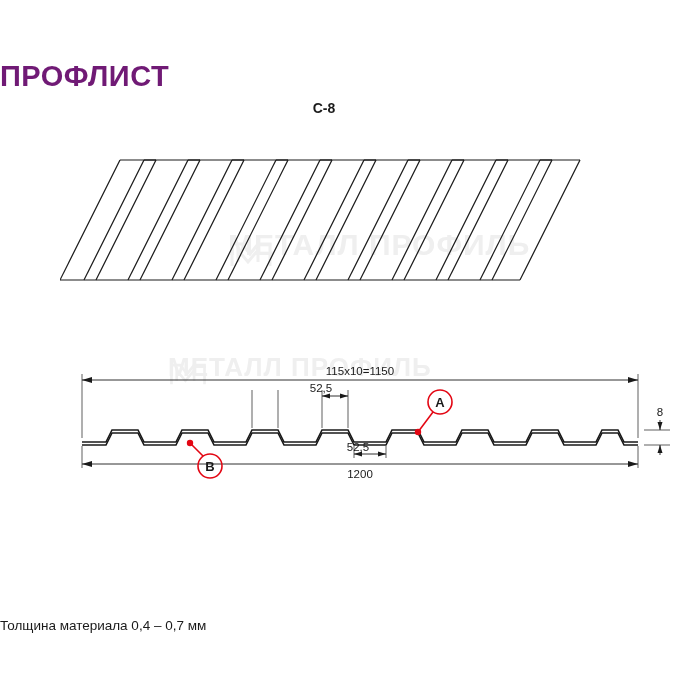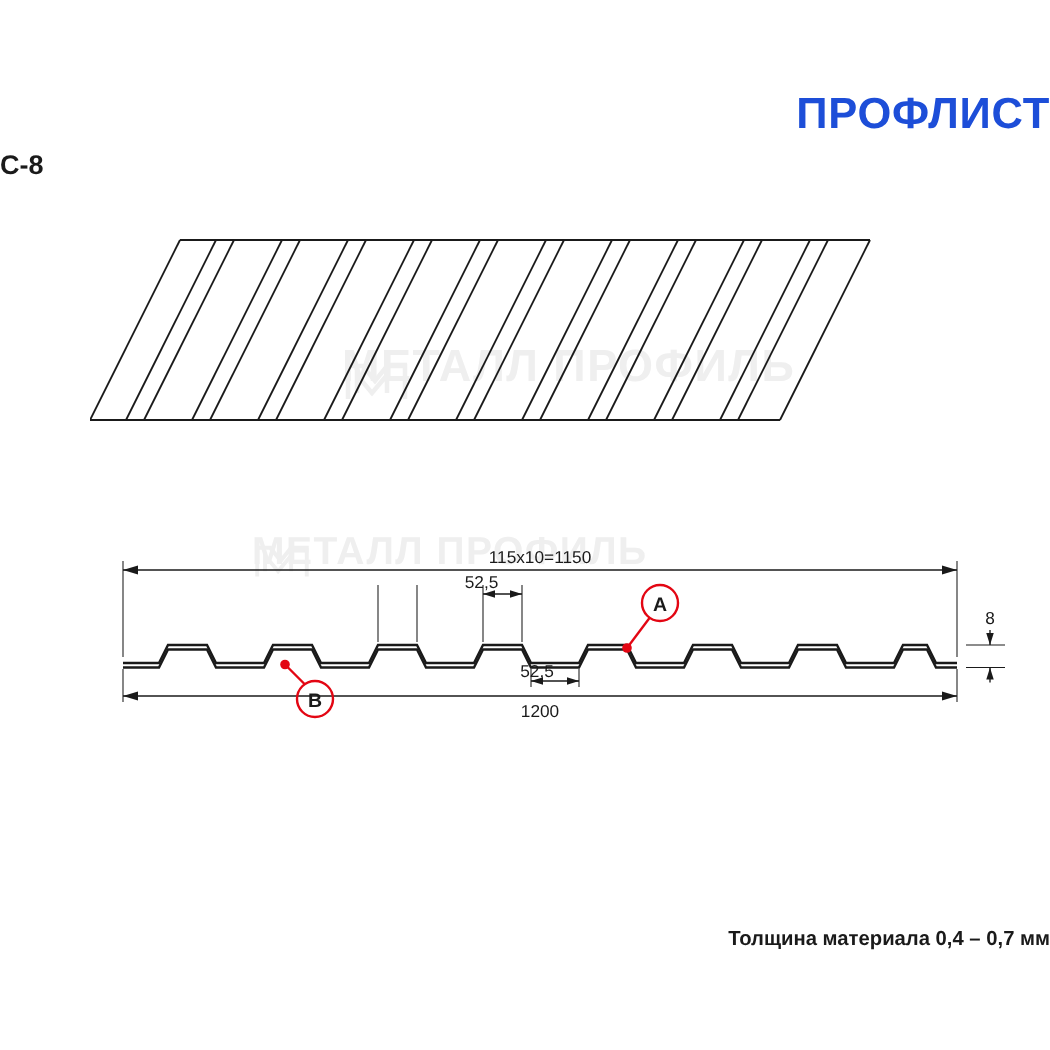--- a/index.html
+++ b/index.html
@@ -18,43 +18,44 @@
   .page {
     position: relative;
     width: 700px;
     height: 700px;
   }
   .title {
     position: absolute;
     top: 60px;
     left: 0;
     width: 700px;
-    text-align: right;
+    text-align: left;
     font-size: 29px;
     font-weight: bold;
     letter-spacing: 0.5px;
-    color: #1d4ed8;
+    color: #701a75;
   }
   .subtitle {
     position: absolute;
     top: 100px;
     left: 0;
     width: 648px;
-    font-size: 18px;
+    text-align: center;
+    font-size: 14px;
     font-weight: bold;
     color: #1a1a1a;
   }
   .footer-note {
     position: absolute;
     top: 618px;
     left: 0;
     width: 700px;
-    text-align: right;
+    text-align: left;
     font-size: 13.5px;
-    font-weight: bold;
+    font-weight: normal;
     color: #1a1a1a;
   }
   .persp-wrap {
     position: absolute;
     top: 140px;
     left: 60px;
     width: 580px;
     height: 170px;
   }
   .section-wrap {

